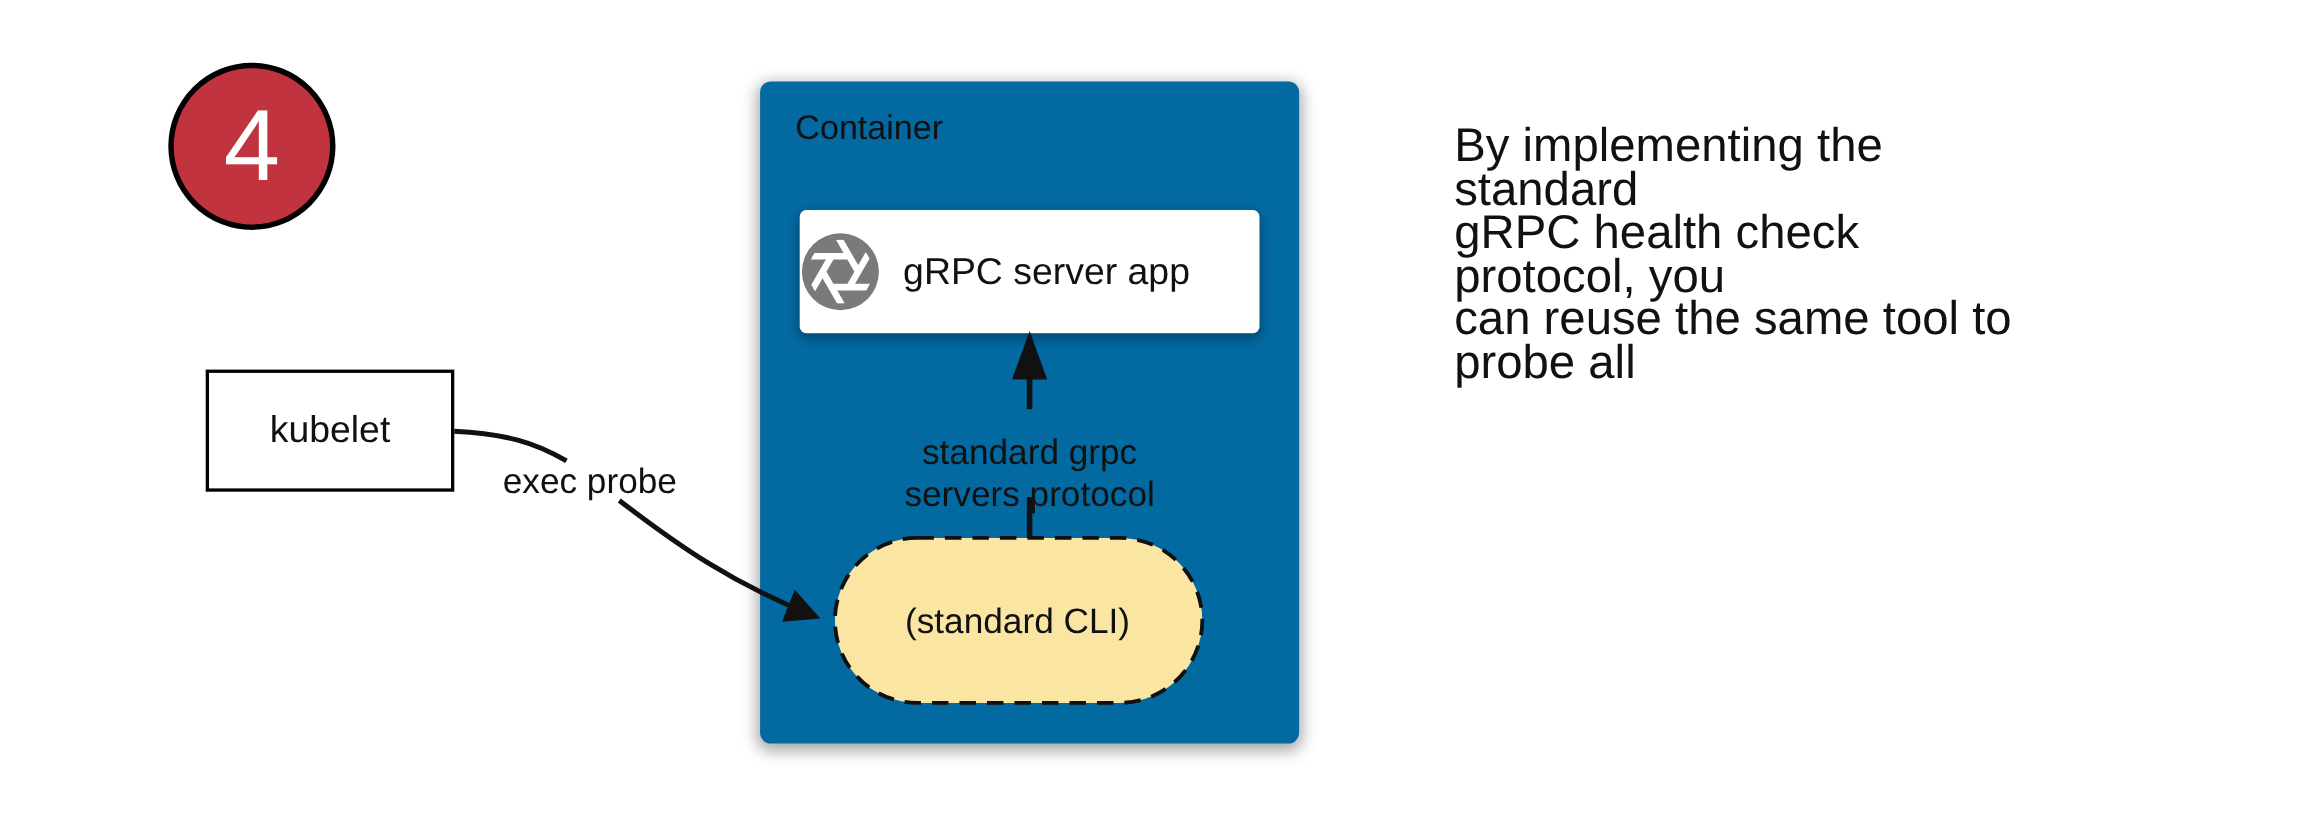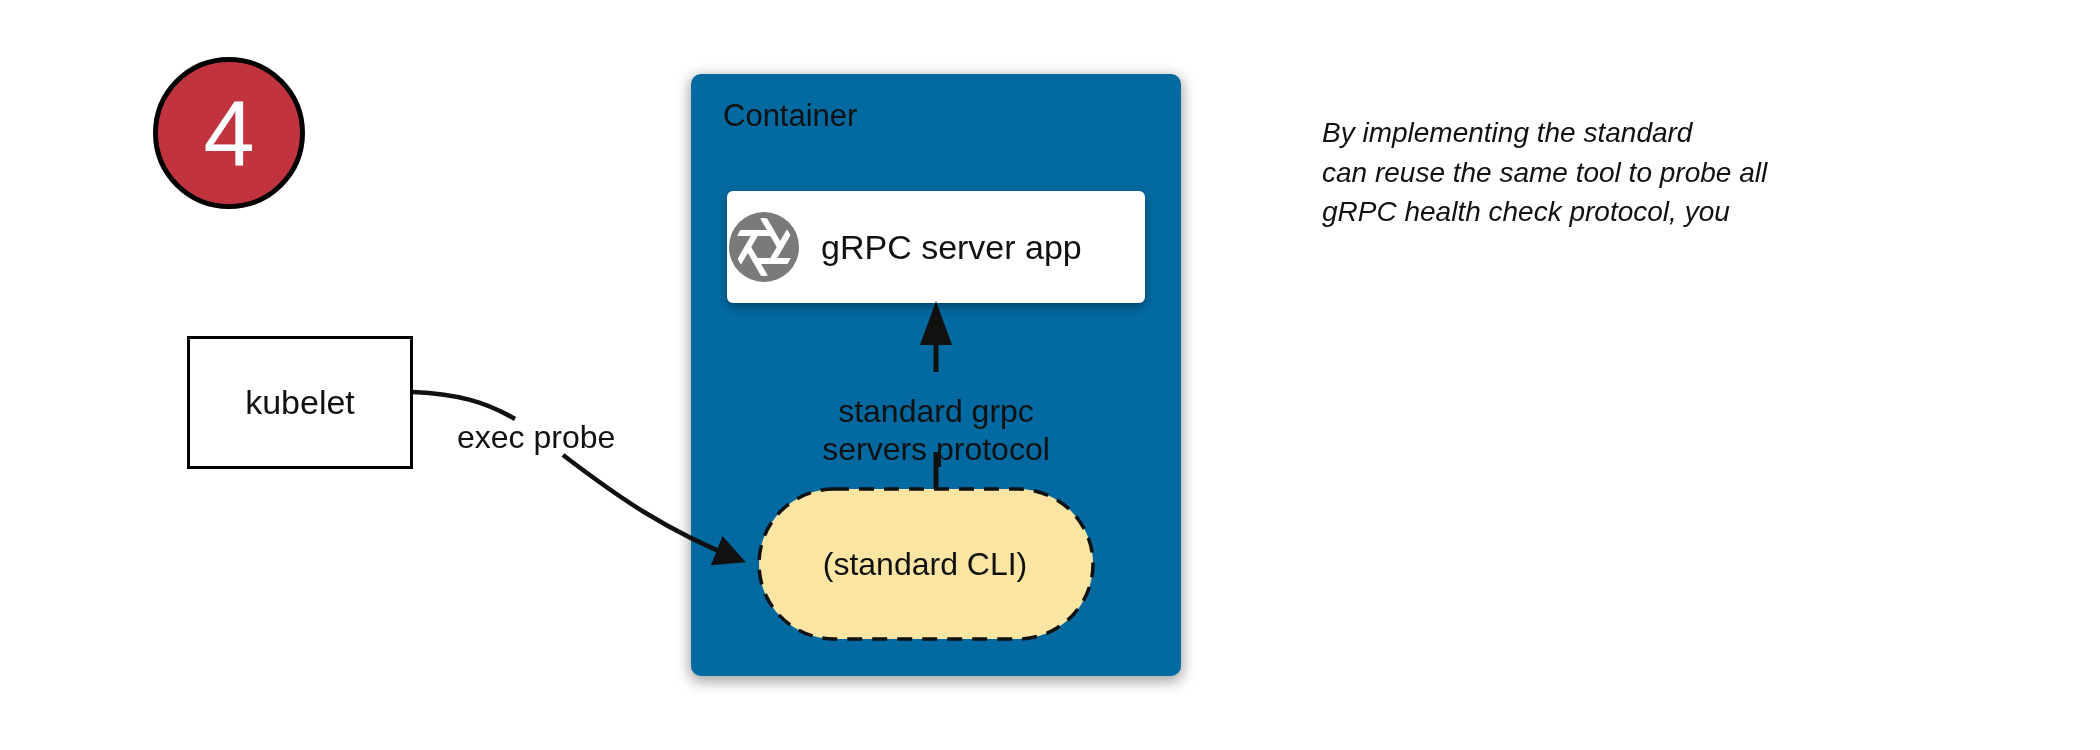--- a/index.html
+++ b/index.html
@@ -12,21 +12,21 @@
   
   .badge{
     left:153px;top:57px;width:152px;height:152px;border-radius:50%;
     border:5px solid #000;box-sizing:border-box;
     display:flex;align-items:center;justify-content:center;
     color:#fff;font-size:92px;font-weight:400;line-height:1;
   }
 
   
   .kubelet{
-    left:187px;top:336px;width:226px;height:133px;background:#fff;
+    left:187px;top:336px;width:226px;height:111px;background:#fff;
     border:3px solid #000;box-sizing:border-box;
     display:flex;align-items:center;justify-content:center;font-size:34px;
   }
 
   
   .containerbox{
     left:691px;top:74px;width:490px;height:602px;border-radius:10px;
     box-shadow:0 4px 14px 2px rgba(0,0,0,0.35);
   }
   .container-title{left:32px;top:24px;font-size:31px;}
@@ -45,21 +45,21 @@
   .lbl-exec{left:457px;top:419px;font-size:32px;white-space:nowrap;}
   .lbl-exec b{font-weight:400;}
   .pill-text{
     left:757px;top:487px;width:336px;height:153px;
     display:flex;flex-direction:column;align-items:center;justify-content:center;
     text-align:center;line-height:40px;
   }
   .pill-title{font-weight:700;font-size:33px;}
   .pill-sub{font-size:32px;text-align:center;}
 
-  .caption{left:1322px;top:113px;width:520px;font-size:28px;line-height:39.5px;font-style:italic;}
+  .caption{left:1322px;top:113px;width:520px;font-size:43px;line-height:39.5px;}
 </style>
 </head>
 <body>
 
 <div id="canvas">
 
   <div class="abs badge" style="background-color: rgb(194, 51, 64);">
     <span>4</span>
   </div>
 
@@ -114,17 +114,17 @@
   </div>
 
   <div class="abs lbl-exec"><b>exec</b><span> probe</span></div>
 
   <div class="abs pill-text">
     <div class="pill-sub">(standard CLI)</div>
   </div>
 
   <div class="abs caption">
     <div>By implementing the standard</div>
+    <div>gRPC health check protocol, you</div>
     <div>can reuse the same tool to probe all</div>
-    <div>gRPC health check protocol, you</div>
   </div>
 
 </div>
 
 </body></html>

